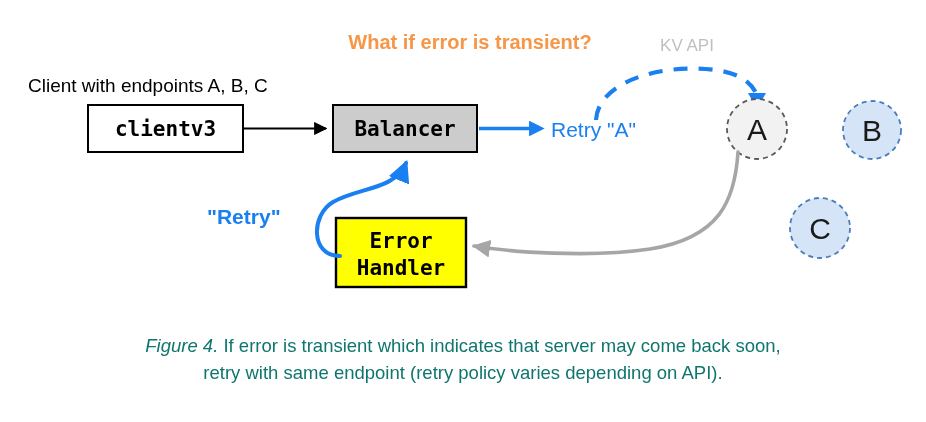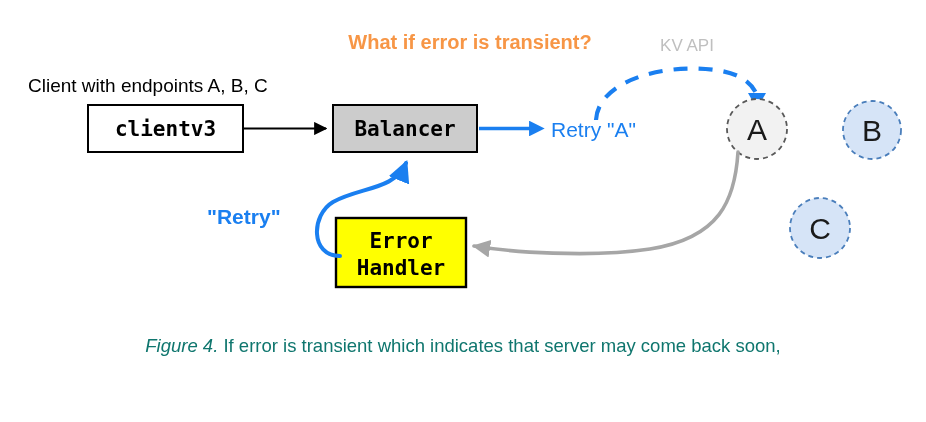--- a/index.html
+++ b/index.html
@@ -136,15 +136,16 @@
 
     <path d="M 340 256 C 310 256 311 215 333 202 C 360 187 395 190 406 163" fill="none" stroke="#1A7FF0" stroke-width="4" stroke-linecap="round" marker-end="url(#arrow-blue)"></path>
 
     <text class="blue-label-bold" x="207" y="224">"Retry"</text>
   </svg>
 
   <div id="caption">
     <div>
       <span class="fig-num">Figure 4.</span><span> If error is transient which indicates that server may come back soon,</span>
     </div>
+    <div>retry with same endpoint (retry policy varies depending on API).</div>
   </div>
 
 </div>
 
 </body></html>

